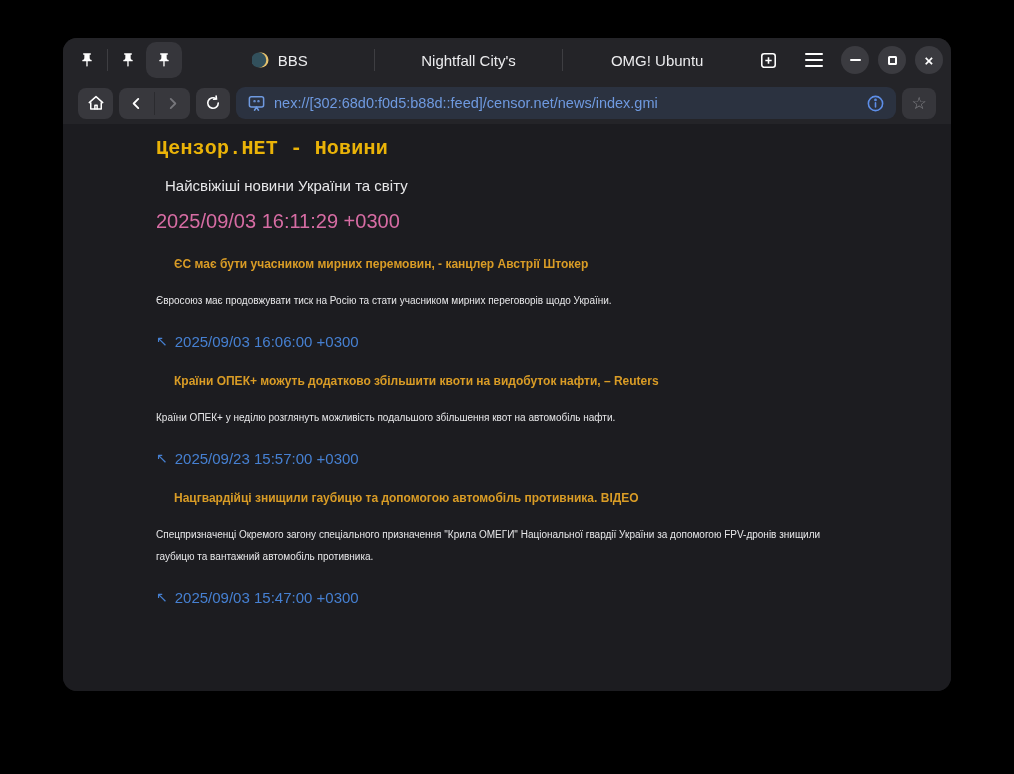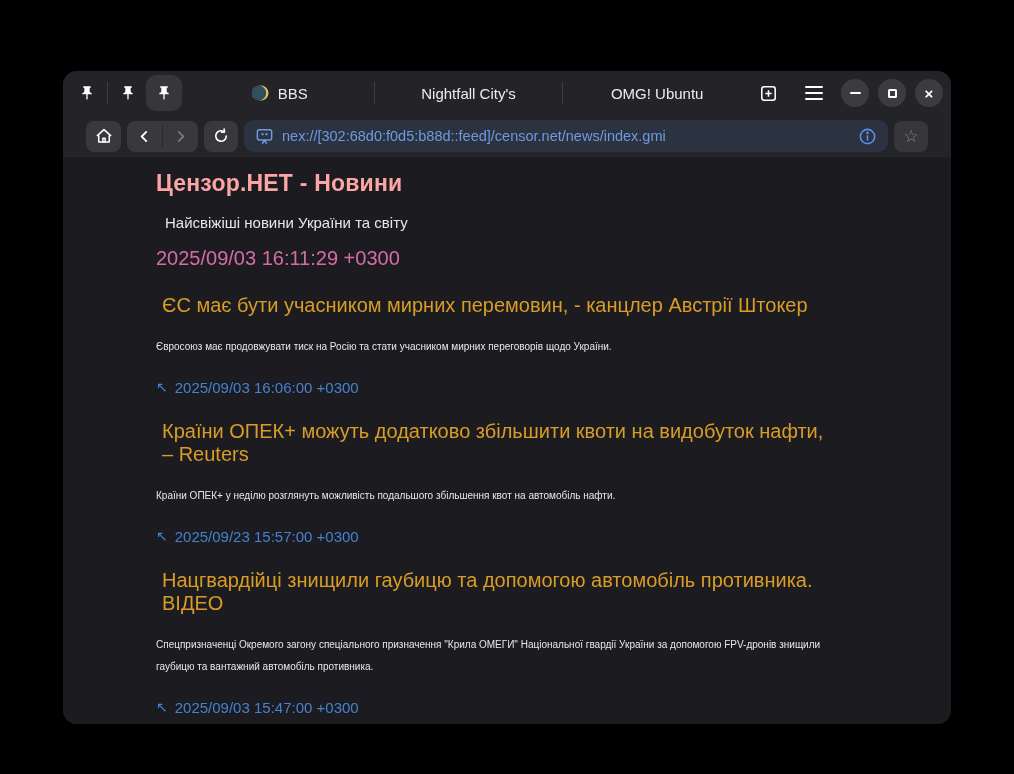--- a/index.html
+++ b/index.html
@@ -1,20 +1,20 @@
 <!DOCTYPE html>
 <html><head>
 <meta charset="utf-8">
 <style>
   * { box-sizing: border-box; margin: 0; padding: 0; }
   html, body { width: 1014px; height: 774px; background: #000; overflow: hidden; }
   body { font-family: "Liberation Sans", sans-serif; }
 
   .window {
-    position: absolute; left: 63px; top: 71px;
+    position: absolute; left: 63px; top: 38px;
     width: 888px; height: 653px;
     background: #1c1c20; border-radius: 14px; overflow: hidden;
     display: flex; flex-direction: column;
   }
 
   
   .tabbar {
     height: 44px; background: #242428; flex: 0 0 auto;
     display: flex; align-items: center; padding: 0 8px 0 6px;
   }
@@ -50,21 +50,21 @@
     display: flex; align-items: center; justify-content: center;
     font-size: 15px; line-height: 1;
   }
   .minbar { display: block; width: 11px; height: 2px; background: #fff; border-radius: 1px; }
   .maxsq { display: block; width: 9px; height: 9px; border: 2px solid #fff; border-radius: 1.5px; }
   .closex { font-size: 15px; font-weight: bold; transform: translateY(-0.5px); }
 
   
   .navbar {
     height: 42px; background: #242428; flex: 0 0 auto;
-    display: flex; align-items: center; padding: 0 23px; gap: 6px;
+    display: flex; align-items: center; padding: 0 15px; gap: 6px;
   }
   .navbtn {
     height: 31px; border: none; background: #38383d; border-radius: 8px;
     display: flex; align-items: center; justify-content: center; cursor: pointer;
   }
   .homebtn { width: 35px; }
   .navgroup { display: flex; background: #38383d; border-radius: 8px; overflow: hidden; }
   .navgroup .half { width: 35px; height: 31px; border: none; background: transparent;
     display: flex; align-items: center; justify-content: center; cursor: pointer; }
   .navgroup .divider { width: 1px; background: #2b2b2f; margin: 4px 0; }
@@ -76,24 +76,24 @@
   }
   .urlinput {
     flex: 1; background: transparent; border: none; outline: none;
     color: #6f9ae0; font-size: 14.5px; font-family: "Liberation Sans", sans-serif;
   }
   .infoicon { flex: 0 0 auto; display: flex; }
   .starbtn { width: 34px; background: #36363b; color: #85858a; font-size: 17px; }
 
   
   .content { flex: 1; background: #1c1c20; padding: 13px 110px 0 93px; overflow: hidden; }
-  .content h1 { color: #fca5a5; font-size: 23px; font-weight: 600; letter-spacing: 0.2px; margin: 0 0 17px; }
+  .content h1 { color: #eab308; font-size: 20px; font-weight: 600; letter-spacing: 0.2px; margin: 0 0 17px; font-family: Liberation Mono, monospace; }
   .subtitle { color: #e7e7e9; font-size: 15px; margin: 0 9px 16px; }
   .updated { color: #d66ca3; font-size: 20px; font-weight: 500; margin: 6px 0 8px; }
-  .article h3 { color: #d99c26; font-size: 20px; font-weight: 400; margin: 24px 6px 19px; }
+  .article h3 { color: #d99c26; font-size: 12px; font-weight: 700; margin: 24px 18px 19px; }
   .article p { color: #e7e7e9; font-size: 10px; line-height: 22px; margin: 0 0 20px; max-width: 680px; }
   .tslink {
     display: inline-flex; align-items: center; gap: 7px;
     color: #4680d2; font-size: 15px; text-decoration: none; cursor: pointer;
   }
   .tslink .arrow { font-size: 14px; }
   .article { margin-bottom: 3px; }
 
   svg { display: block; }
 </style>

